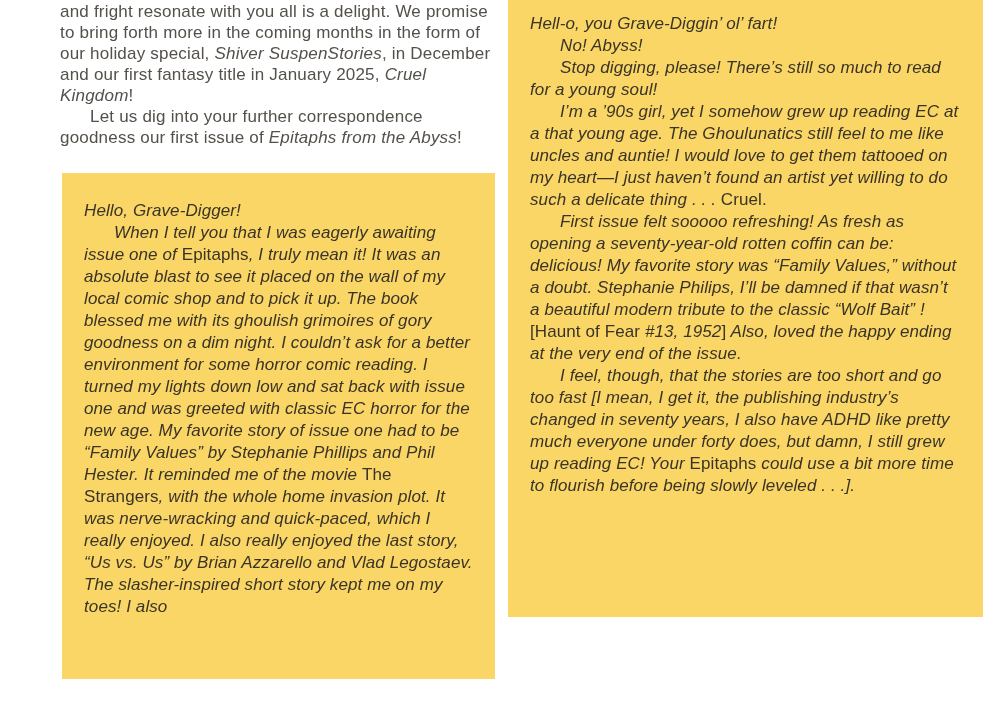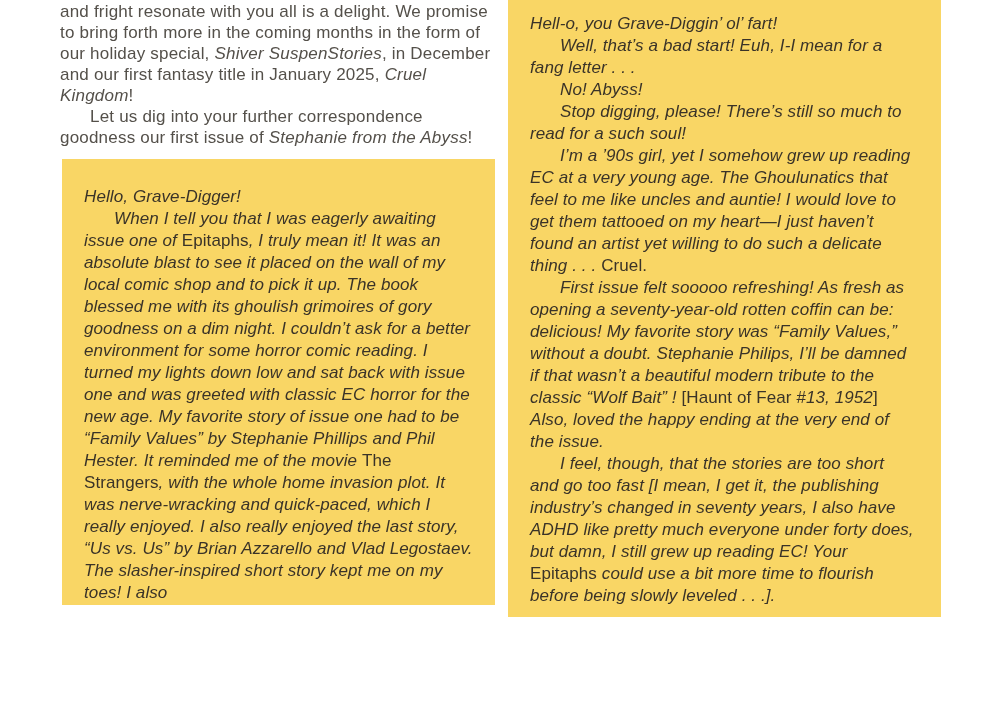--- a/index.html
+++ b/index.html
@@ -31,51 +31,50 @@
     position: absolute;
     box-sizing: border-box;
     background: #f9d665;
     color: #3a3328;
     font-size: 17px;
     line-height: 22px;
     letter-spacing: 0.1px;
   }
   .box-left {
     left: 62px;
-    top: 159px;
+    top: 173px;
     width: 433px;
-    height: 446px;
+    height: 506px;
     padding: 27px 20px 0 22px;
   }
   .box-right {
     left: 508px;
     top: 0;
-    width: 433px;
+    width: 475px;
     height: 617px;
     padding: 13px 24px 16px 22px;
   }
   .letterbox p { margin: 0; }
   p.indent { text-indent: 30px; }
   span.it { font-style: italic; }
   span.rm { font-style: normal; }
 </style>
 </head>
 <body>
 
 <div class="intro" style="color: rgb(84, 80, 74);">
     <p><span class="rm">and fright resonate with you all is a delight. We promise to bring forth more in the coming months in the form of our holiday special, </span><span class="it">Shiver SuspenStories</span><span class="rm">, in December and our first fantasy title in January 2025, </span><span class="it">Cruel Kingdom</span><span class="rm">!</span></p>
-    <p class="indent"><span class="rm">Let us dig into your further correspondence goodness our first issue of </span><span class="it">Stephanie from the Abyss</span><span class="rm">!</span></p>
+    <p class="indent"><span class="rm">Let us dig into your further correspondence goodness our first issue of </span><span class="it">Epitaphs from the Abyss</span><span class="rm">!</span></p>
   </div>
 
 <div class="letterbox box-left" style="background: rgb(249, 214, 101); color: rgb(58, 51, 40);">
     <p><span class="it">Hello, Grave-Digger!</span></p>
     <p class="indent"><span class="it">When I tell you that I was eagerly awaiting issue one of </span><span class="rm">Epitaphs</span><span class="it">, I truly mean it! It was an absolute blast to see it placed on the wall of my local comic shop and to pick it up. The book blessed me with its ghoulish grimoires of gory goodness on a dim night. I couldn’t ask for a better environment for some horror comic reading. I turned my lights down low and sat back with issue one and was greeted with classic EC horror for the new age. My favorite story of issue one had to be “Family Values” by Stephanie Phillips and Phil Hester. It reminded me of the movie </span><span class="rm">The Strangers</span><span class="it">, with the whole home invasion plot. It was nerve-wracking and quick-paced, which I really enjoyed. I also really enjoyed the last story, “Us vs. Us” by Brian Azzarello and Vlad Legostaev. The slasher-inspired short story kept me on my toes! I also</span></p>
   </div>
 
 <div class="letterbox box-right" style="background: rgb(249, 214, 101); color: rgb(58, 51, 40);">
     <p><span class="it">Hell-o, you Grave-Diggin’ ol’ fart!</span></p>
-    <p class="indent"><span class="it">Well, that’s a bad start! Euh, I-I mean for a fang letter . . .</span></p>
     <p class="indent"><span class="it">No! Abyss!</span></p>
-    <p class="indent"><span class="it">Stop digging, please! There’s still so much to read for a such soul!</span></p>
-    <p class="indent"><span class="it">I’m a ’90s girl, yet I somehow grew up reading EC at a very young age. The Ghoulunatics that feel to me like uncles and auntie! I would love to get them tattooed on my heart—I just haven’t found an artist yet willing to do such a delicate thing . . . </span><span class="rm">Cruel.</span></p>
+    <p class="indent"><span class="it">Stop digging, please! There’s still so much to read for a young soul!</span></p>
+    <p class="indent"><span class="it">I’m a ’90s girl, yet I somehow grew up reading EC at a that young age. The Ghoulunatics still feel to me like uncles and auntie! I would love to get them tattooed on my heart—I just haven’t found an artist yet willing to do such a delicate thing . . . </span><span class="rm">Cruel.</span></p>
     <p class="indent"><span class="it">First issue felt sooooo refreshing! As fresh as opening a seventy-year-old rotten coffin can be: delicious! My favorite story was “Family Values,” without a doubt. Stephanie Philips, I’ll be damned if that wasn’t a beautiful modern tribute to the classic “Wolf Bait” ! </span><span class="rm">[Haunt of Fear </span><span class="it">#13, 1952</span><span class="rm">]</span><span class="it"> Also, loved the happy ending at the very end of the issue.</span></p>
     <p class="indent"><span class="it">I feel, though, that the stories are too short and go too fast [I mean, I get it, the publishing industry’s changed in seventy years, I also have ADHD like pretty much everyone under forty does, but damn, I still grew up reading EC! Your </span><span class="rm">Epitaphs</span><span class="it"> could use a bit more time to flourish before being slowly leveled . . .].</span></p>
   </div>
 
 </body></html>

